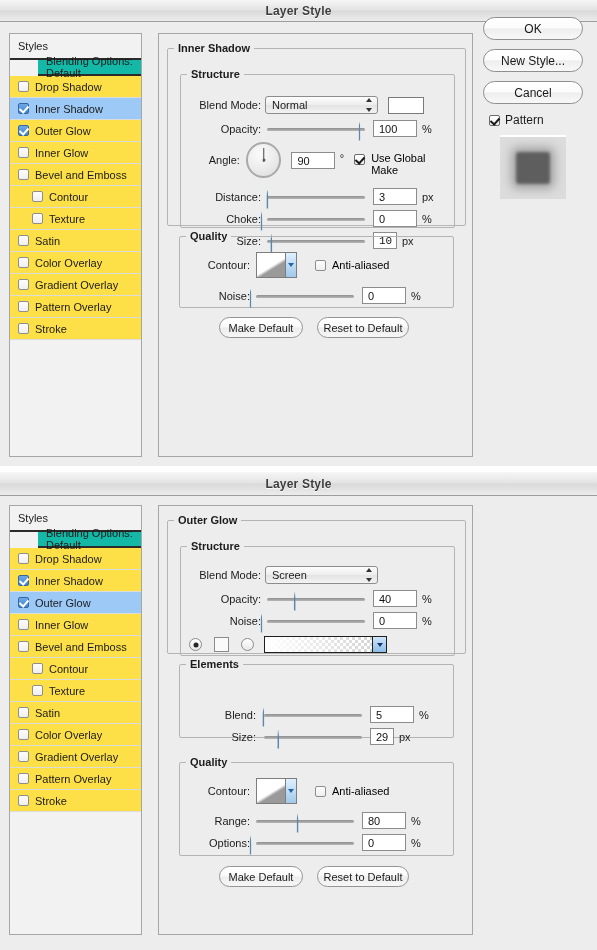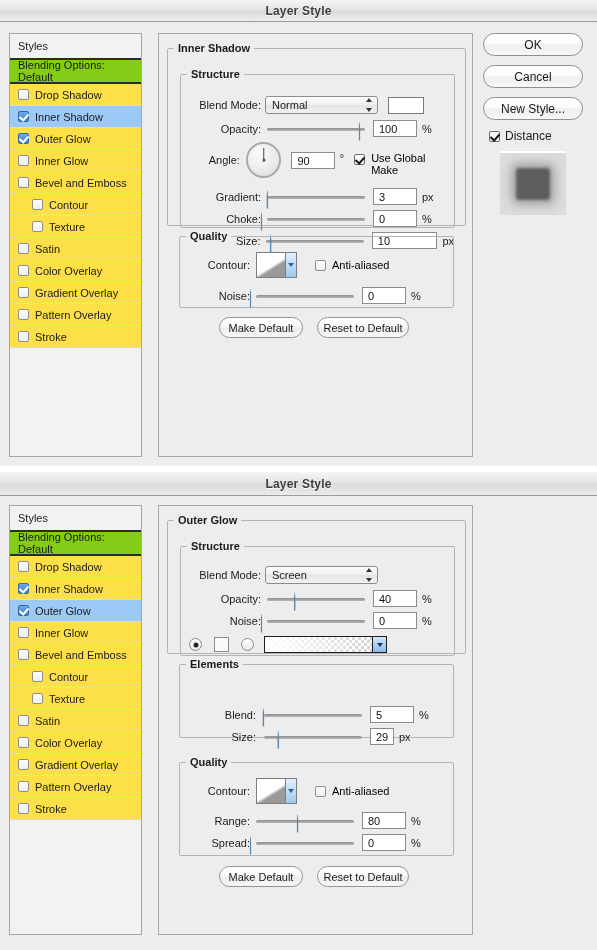--- a/index.html
+++ b/index.html
@@ -38,23 +38,23 @@
     border: 1px solid #a6a6a6;
   }
   .styles-panel.p1 { height: 424px; }
   .styles-panel.p2 { height: 430px; }
   .styles-head {
     height: 26px; display:flex; align-items:center; padding-left: 8px;
     font-size: 11px; color: #1a1a1a;
     background: #f2f2f2; border-bottom: 2px solid #2b2b2b;
   }
   .styles-blend {
-    height: 24px; display:flex; align-items:center; padding-left: 8px;
+    height: 16px; display:flex; align-items:center; padding-left: 8px;
     font-size: 11px; color: #1a1a1a;
-    background: #84cc16; border-bottom: 2px solid #2b2b2b;
+    background: #14b8a6; border-bottom: 2px solid #2b2b2b; margin-left: 28px;
   }
   .style-row {
     height: 22px; display: flex; align-items: center;
     padding-left: 8px; font-size: 11px; color: #1b1b1b;
     border-bottom: 1px solid #dcdcdc;
     background: #fde047;
   }
   .style-row.sub { padding-left: 22px; }
   .style-row.selected { background: #9dc9f7; }
   .style-row .lbl { margin-left: 6px; }
@@ -222,21 +222,21 @@
   
   .pill {
     height: 21px; border-radius: 11px; border: 1px solid #949494;
     background: linear-gradient(to bottom,#ffffff 0%,#fafafa 46%,#ededed 52%,#f7f7f7 100%);
     font-size: 11px; color: #1b1b1b;
     display: flex; align-items: center; justify-content: center;
   }
 
   
   .right { position: absolute; width: 108px; }
-  .right.r1 { left: 483px; top: 33px; }
+  .right.r1 { left: 483px; top: 17px; }
   .btn-main {
     width: 100px; height: 23px; border-radius: 12px; border: 1px solid #8f8f8f;
     background: linear-gradient(to bottom,#ffffff 0%,#fcfcfc 45%,#eeeeee 52%,#f8f8f8 100%);
     font-size: 12px; color: #181818;
     display: flex; align-items: center; justify-content: center;
     margin-bottom: 9px;
   }
   .preview-row { display: flex; align-items: center; gap: 5px; margin: 3px 0 8px 6px; }
   .preview-row .lbl { font-size: 12px; color: #1b1b1b; }
   .thumb {
@@ -352,21 +352,21 @@
               <span class="needle"></span>
               <span class="hub"></span>
             </span>
             <span class="numfield" style="width:44px; margin-left:10px; margin-top:10px;">90</span>
             <span class="unit" style="margin-top:10px;">°</span>
             <span class="cb white checked" style="margin-left:10px; margin-top:12px;"></span>
             <span style="font-size:11px; margin-left:6px; margin-top:10px;">Use Global Make</span>
           </div>
 
           <div class="row" style="left:0; top:108px; width:273px;">
-            <span class="lab" style="width:80px;">Gradient:</span>
+            <span class="lab" style="width:80px;">Distance:</span>
             <span class="slider" style="width:98px; margin-left:6px;">
               <span class="rail"></span>
               <span class="knob" style="left:6%;"><span class="house"></span></span>
             </span>
             <span class="numfield" style="width:44px; margin-left:8px;">3</span>
             <span class="unit">px</span>
           </div>
 
           <div class="row" style="left:0; top:130px; width:273px;">
             <span class="lab" style="width:80px;">Choke:</span>
@@ -377,21 +377,21 @@
             <span class="numfield" style="width:44px; margin-left:8px;">0</span>
             <span class="unit">%</span>
           </div>
 
           <div class="row" style="left:0; top:152px; width:273px;">
             <span class="lab" style="width:80px;">Size:</span>
             <span class="slider" style="width:98px; margin-left:6px;">
               <span class="rail"></span>
               <span class="knob" style="left:10%;"><span class="house"></span></span>
             </span>
-            <span class="numfield" style="width:66px; margin-left:8px;">10</span>
+            <span class="numfield" style="width:24px; margin-left:8px;font-family:Liberation Mono, monospace;">10</span>
             <span class="unit">px</span>
           </div>
         </fieldset>
       </fieldset>
 
       <fieldset class="grp" style="left:20px; top:196px; width:275px; height:78px;">
         <legend>Quality</legend>
 
         <div class="row" style="left:0; top:10px; width:273px;">
           <span class="lab" style="width:70px;">Contour:</span>
@@ -416,25 +416,25 @@
       </fieldset>
 
       <div style="position:absolute; left:60px; top:283px; display:flex; gap:14px;">
         <span class="pill" style="width:84px;">Make Default</span>
         <span class="pill" style="width:92px;">Reset to Default</span>
       </div>
     </div>
 
     <div class="right r1">
       <div class="btn-main">OK</div>
+      <div class="btn-main">New Style...</div>
       <div class="btn-main">Cancel</div>
-      <div class="btn-main">New Style...</div>
       <div class="preview-row">
         <span class="cb white checked"></span>
-        <span class="lbl">Distance</span>
+        <span class="lbl">Pattern</span>
       </div>
       <div class="thumb">
         <span class="inner"></span>
       </div>
     </div>
   </div>
 
   <div class="gapline" style="top:466px;"></div>
 
   <div class="window win-2">
@@ -590,21 +590,21 @@
           <span class="lab" style="width:70px;">Range:</span>
           <span class="slider" style="width:98px; margin-left:6px;">
             <span class="rail"></span>
             <span class="knob" style="left:48%;"><span class="house"></span></span>
           </span>
           <span class="numfield" style="width:44px; margin-left:8px;">80</span>
           <span class="unit">%</span>
         </div>
 
         <div class="row" style="left:0; top:66px; width:273px;">
-          <span class="lab" style="width:70px;">Spread:</span>
+          <span class="lab" style="width:70px;">Options:</span>
           <span class="slider" style="width:98px; margin-left:6px;">
             <span class="rail"></span>
             <span class="knob" style="left:0%;"><span class="house"></span></span>
           </span>
           <span class="numfield" style="width:44px; margin-left:8px;">0</span>
           <span class="unit">%</span>
         </div>
       </fieldset>
 
       <div style="position:absolute; left:60px; top:360px; display:flex; gap:14px;">

